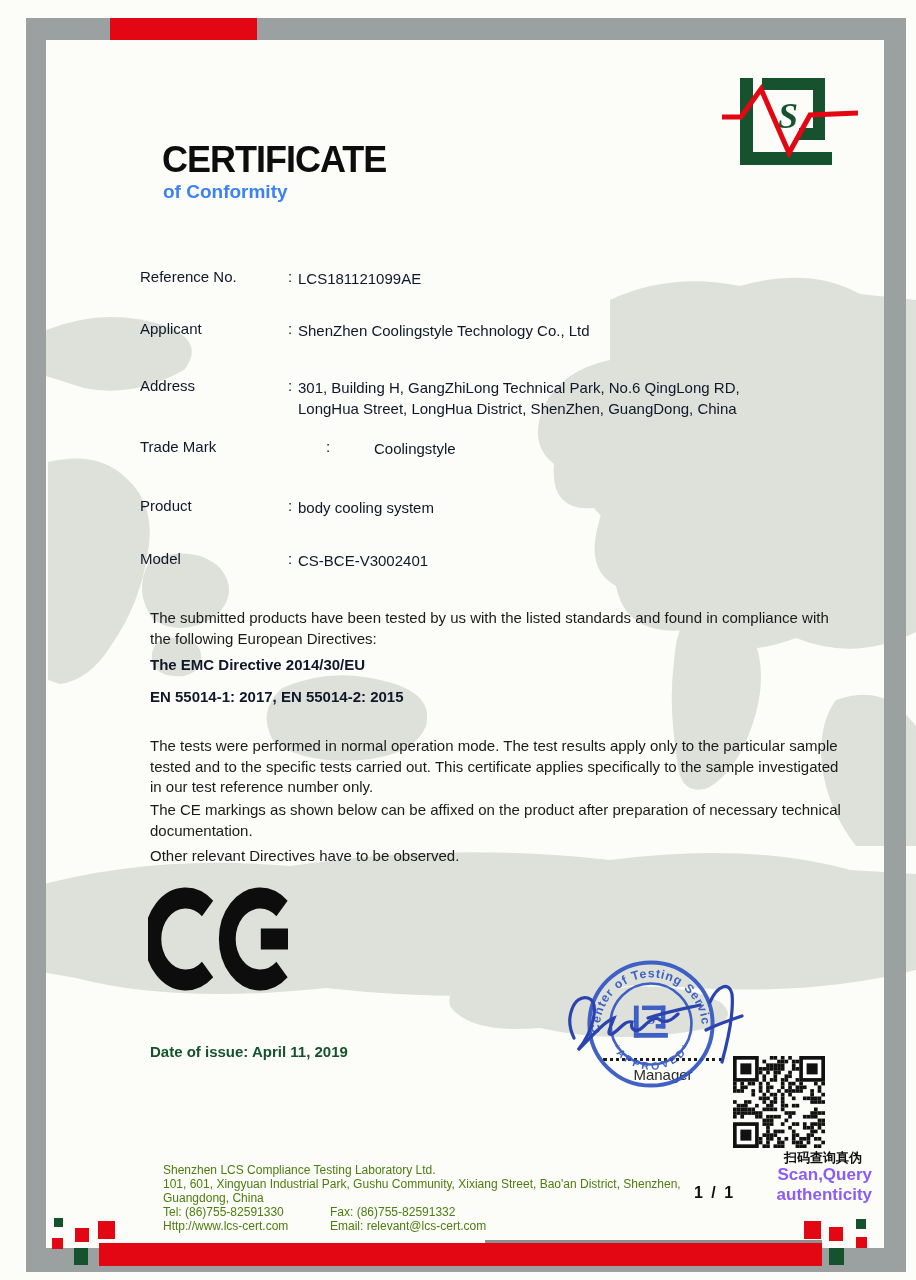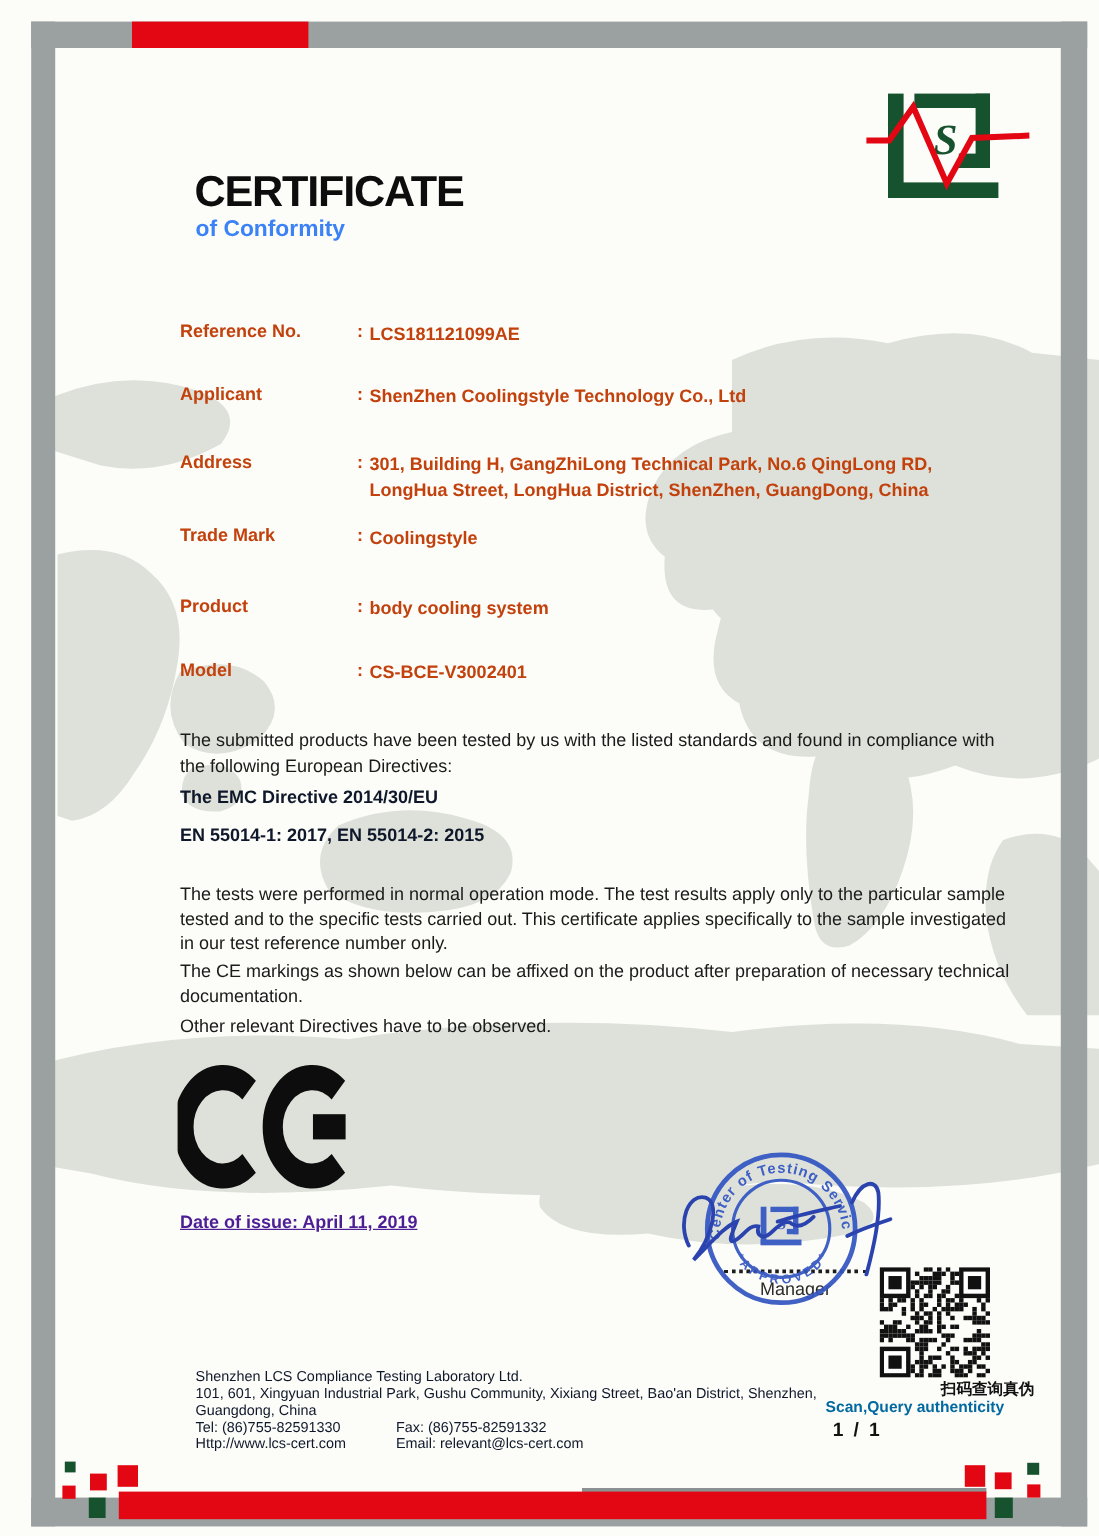--- a/index.html
+++ b/index.html
@@ -7,33 +7,33 @@
         font-family:"Liberation Sans","DejaVu Sans",sans-serif;color:#151515;}
   .abs{position:absolute;}
   
   .bar{position:absolute;background:#9ba0a1;}
   .redbar{position:absolute;background:#e30613;}
   .sq{position:absolute;}
   
   #title-main{left:162px;top:139px;font-size:36px;font-weight:700;letter-spacing:-1px;color:#0d0d0d;}
   #title-sub{left:163px;top:181px;font-size:19px;font-weight:700;color:#3b82f6;}
   
-  .frow{position:absolute;left:150px;width:660px;display:flex;font-size:15px;font-weight:700;color:#c2410c;}
+  .frow{position:absolute;left:140px;width:660px;display:flex;font-size:15px;font-weight:400;color:#0f172a;}
   .frow .lab{width:142px;flex:0 0 142px;}
   .frow .col{width:16px;flex:0 0 16px;text-align:center;}
   .frow .val{flex:1;max-width:545px;line-height:21px;}
   
   .para{position:absolute;left:150px;width:700px;font-size:15px;line-height:20.5px;color:#1a1a1a;}
   .para.bold{font-weight:700;color:#0f172a;}
   
-  .foot{position:absolute;font-size:12px;color:#0f172a;line-height:14px;}
+  .foot{position:absolute;font-size:12px;color:#4d7c0f;line-height:14px;margin-top:23px;}
   #page-number{left:694px;top:1184px;font-size:16px;font-weight:700;letter-spacing:2px;color:#111;text-align:right;}
   #qr-caption-zh{left:698px;top:1149px;width:164px;text-align:right;font-size:13px;font-weight:700;color:#111;}
-  #qr-caption-en{left:688px;top:1165px;width:184px;text-align:left;font-size:13px;font-weight:700;color:#0369a1;}
-  #date-issue{left:150px;top:1010px;font-size:15px;font-weight:700;color:#4c1d95;text-decoration:underline;}
+  #qr-caption-en{left:688px;top:1165px;width:184px;text-align:right;font-size:17px;font-weight:700;color:#8b5cf6;}
+  #date-issue{left:150px;top:1043px;font-size:15px;font-weight:700;color:#14532d;}
   #manager-dots{left:603px;top:1058px;width:120px;border-top:3px dotted #1d1d1d;height:0;}
   #manager-label{left:606px;top:1066px;width:114px;text-align:center;font-size:15px;color:#2b2b2b;}
   svg{display:block;}
 </style>
 </head>
 <body>
 
 <div class="page">
 
   <svg class="abs" style="left:0;top:0;" width="916" height="1280" viewBox="0 0 916 1280">
@@ -96,21 +96,21 @@
   <div class="frow" style="top:320px;">
     <span class="lab">Applicant</span>
     <span class="col">:</span>
     <span class="val">ShenZhen Coolingstyle Technology Co., Ltd</span>
   </div>
   <div class="frow" style="top:377px;">
     <span class="lab">Address</span>
     <span class="col">:</span>
     <span class="val">301, Building H, GangZhiLong Technical Park, No.6 QingLong RD, LongHua Street, LongHua District, ShenZhen, GuangDong, China</span>
   </div>
-  <div class="frow" style="top:438px;">
+  <div class="frow" style="top:438px;gap:38px;">
     <span class="lab">Trade Mark</span>
     <span class="col">:</span>
     <span class="val">Coolingstyle</span>
   </div>
   <div class="frow" style="top:497px;">
     <span class="lab">Product</span>
     <span class="col">:</span>
     <span class="val">body cooling system</span>
   </div>
   <div class="frow" style="top:550px;">

